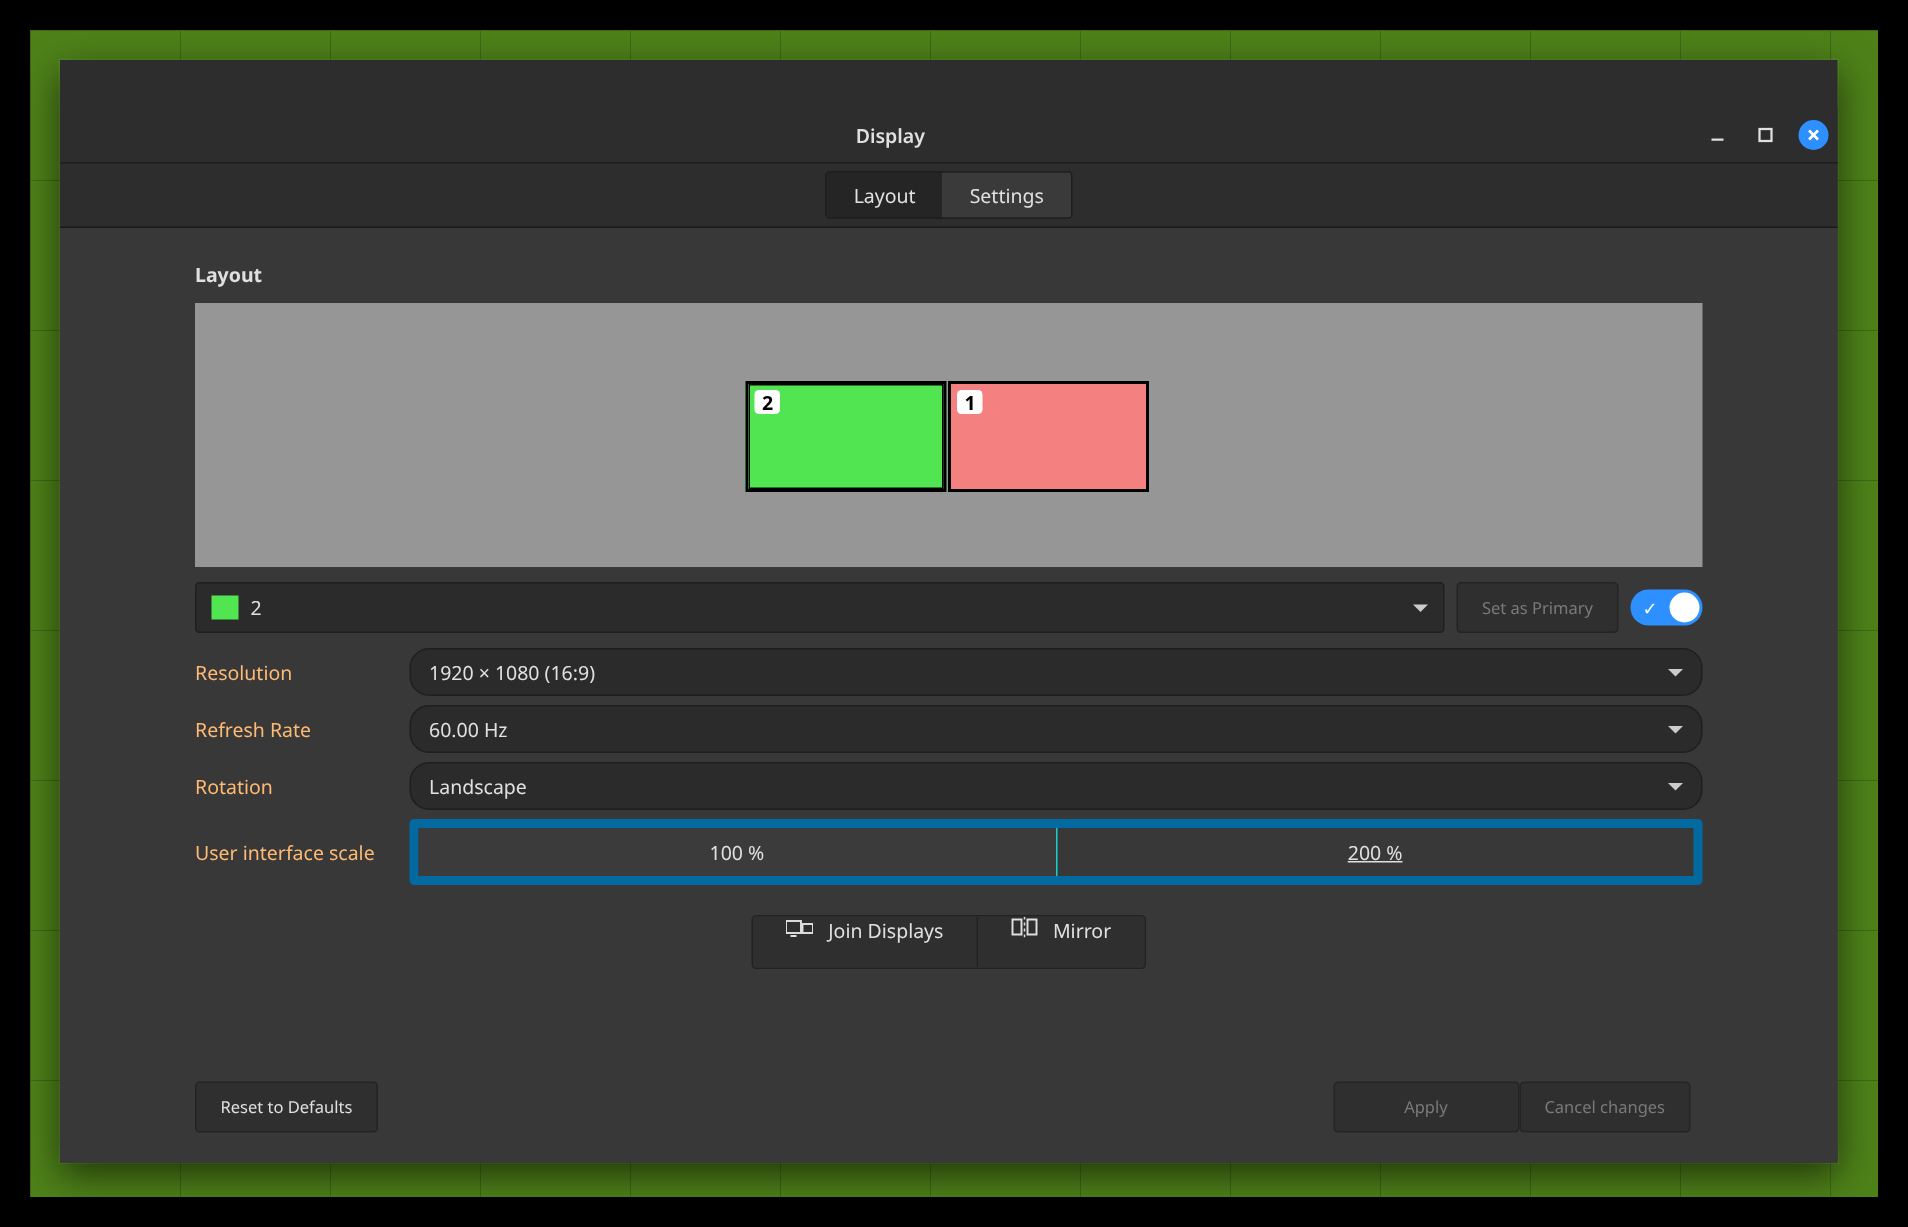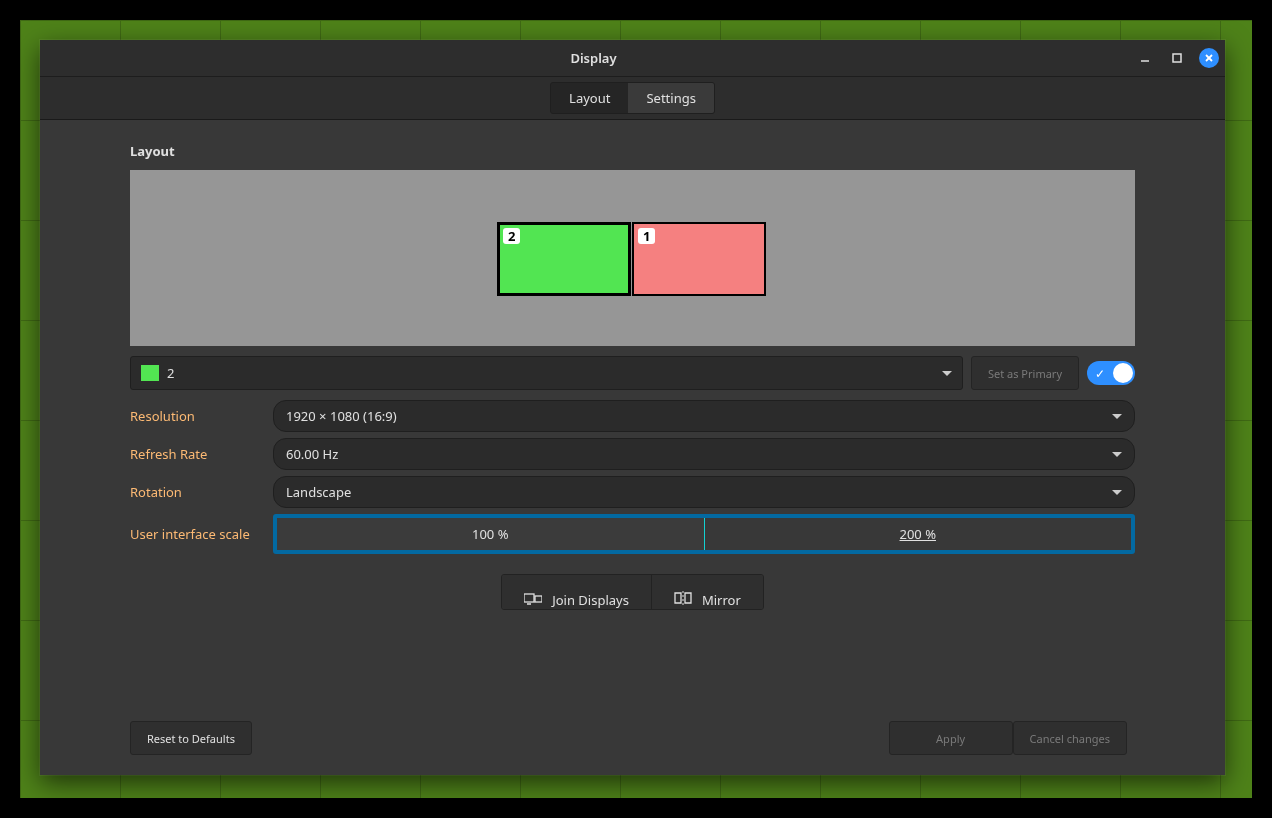--- a/index.html
+++ b/index.html
@@ -35,20 +35,21 @@
 
   
   .titlebar {
     height: 36px;
     display: flex;
     align-items: center;
     padding: 0 6px 0 12px;
     background: #2d2d2d;
     border-bottom: 1px solid #1d1d1d;
     position: relative;
+    margin-top: 32px;
   }
   .titlebar .title {
     flex: 1; text-align: center;
     font-size: 13px;
     font-weight: 600;
     color: #e0e0e0;
   }
   .winctrls { display: flex; gap: 12px; align-items: center; }
   .winbtn {
     width: 20px; height: 20px;
@@ -193,40 +194,40 @@
   }
   .combo .caret {
     margin-left: auto;
     border-left: 5px solid transparent;
     border-right: 5px solid transparent;
     border-top: 5px solid #ccc;
   }
 
   .scale-segment {
     flex: 1;
-    border: 4px solid #0369a1;
+    border: 6px solid #0369a1;
     border-radius: 3px;
     display: flex;
     overflow: hidden;
     height: 32px;
   }
   .scale-opt {
     flex: 1;
     display: flex; align-items: center; justify-content: center;
     color: #e0e0e0;
     cursor: pointer;
     font-size: 13px;
   }
   .scale-opt.active { background: #3b3b3b; }
   .scale-opt + .scale-opt { border-left: 1px solid #14d1d1; text-decoration: underline; }
 
   .mode-buttons { display: flex; justify-content: center; margin-top: 14px; }
   .mode-group { display: flex; border: 1px solid #222; border-radius: 3px; overflow: hidden; }
   .mode-btn {
-    display: flex; align-items: flex-end; gap: 10px;
+    display: flex; align-items: flex-start; gap: 10px;
     padding: 0 22px; height: 34px;
     background: #2f2f2f;
     cursor: pointer;
     color: #e0e0e0;
   }
   .mode-btn + .mode-btn { border-left: 1px solid #222; }
 
   .footer {
     margin-top: auto;
     display: flex;

